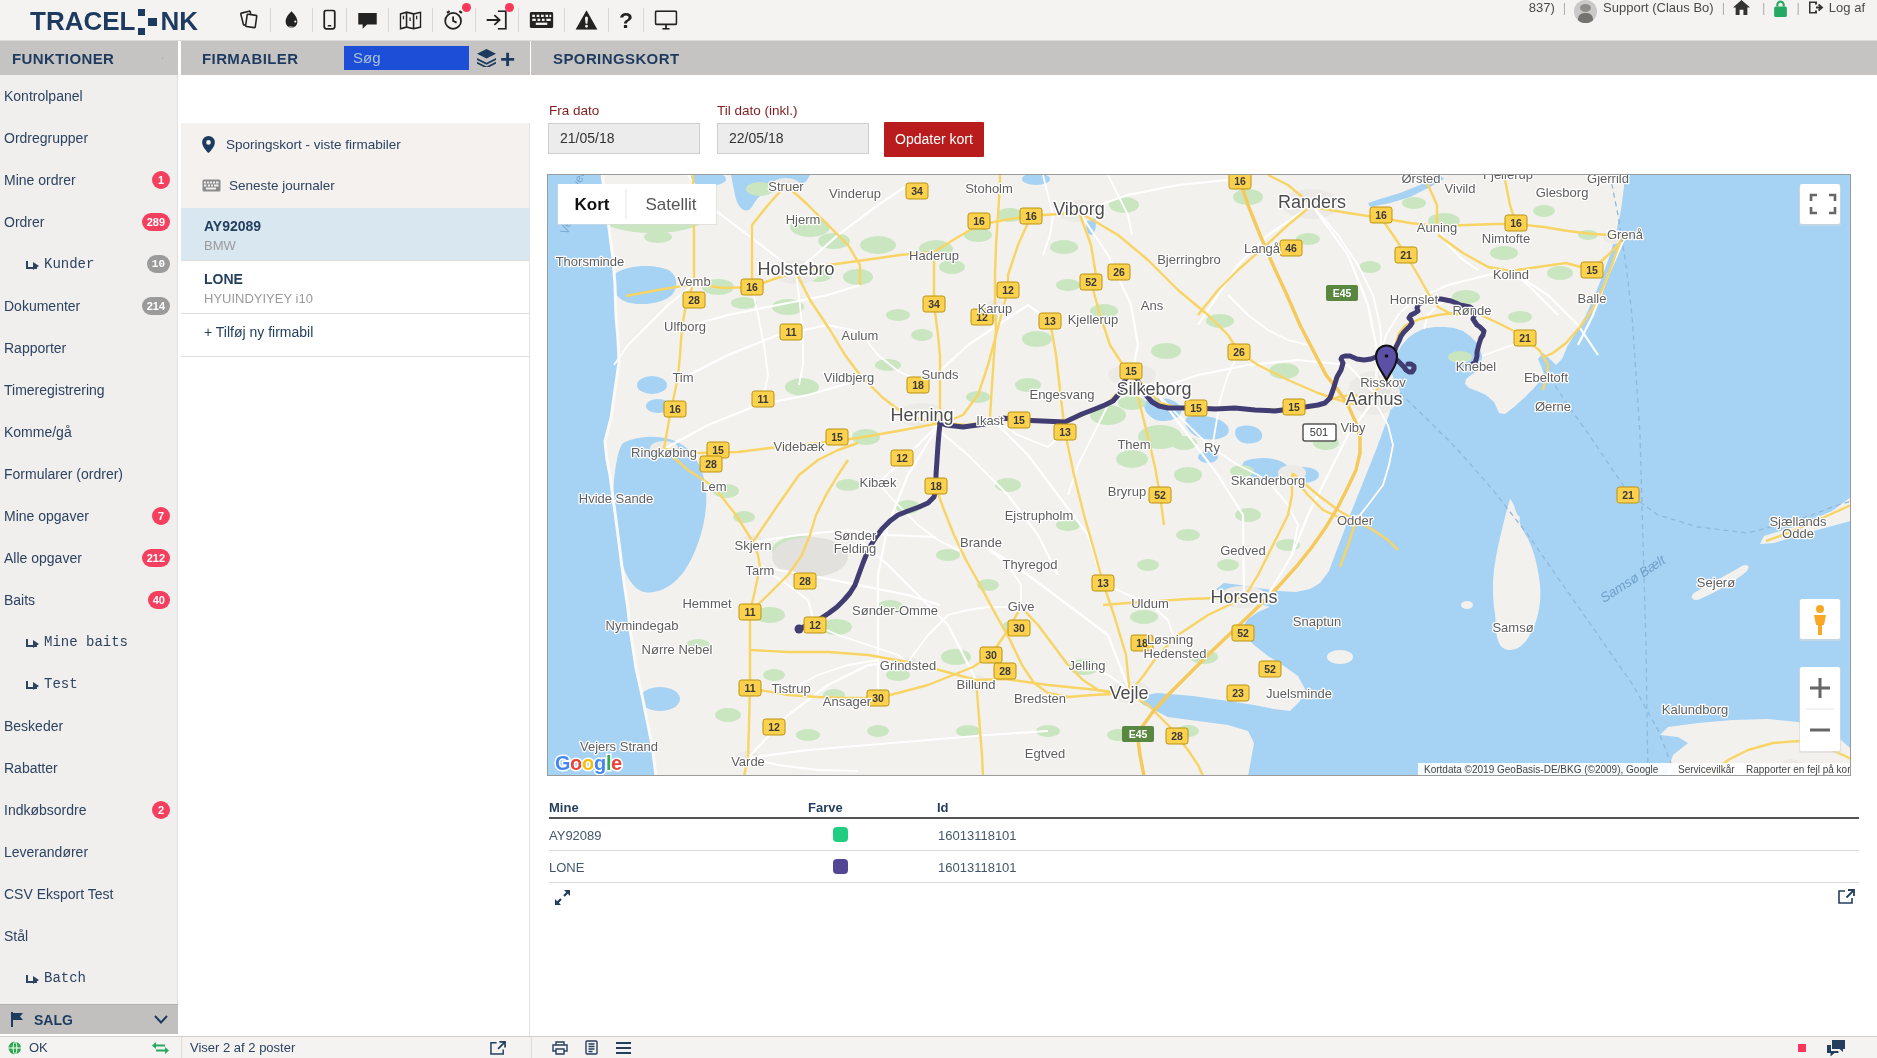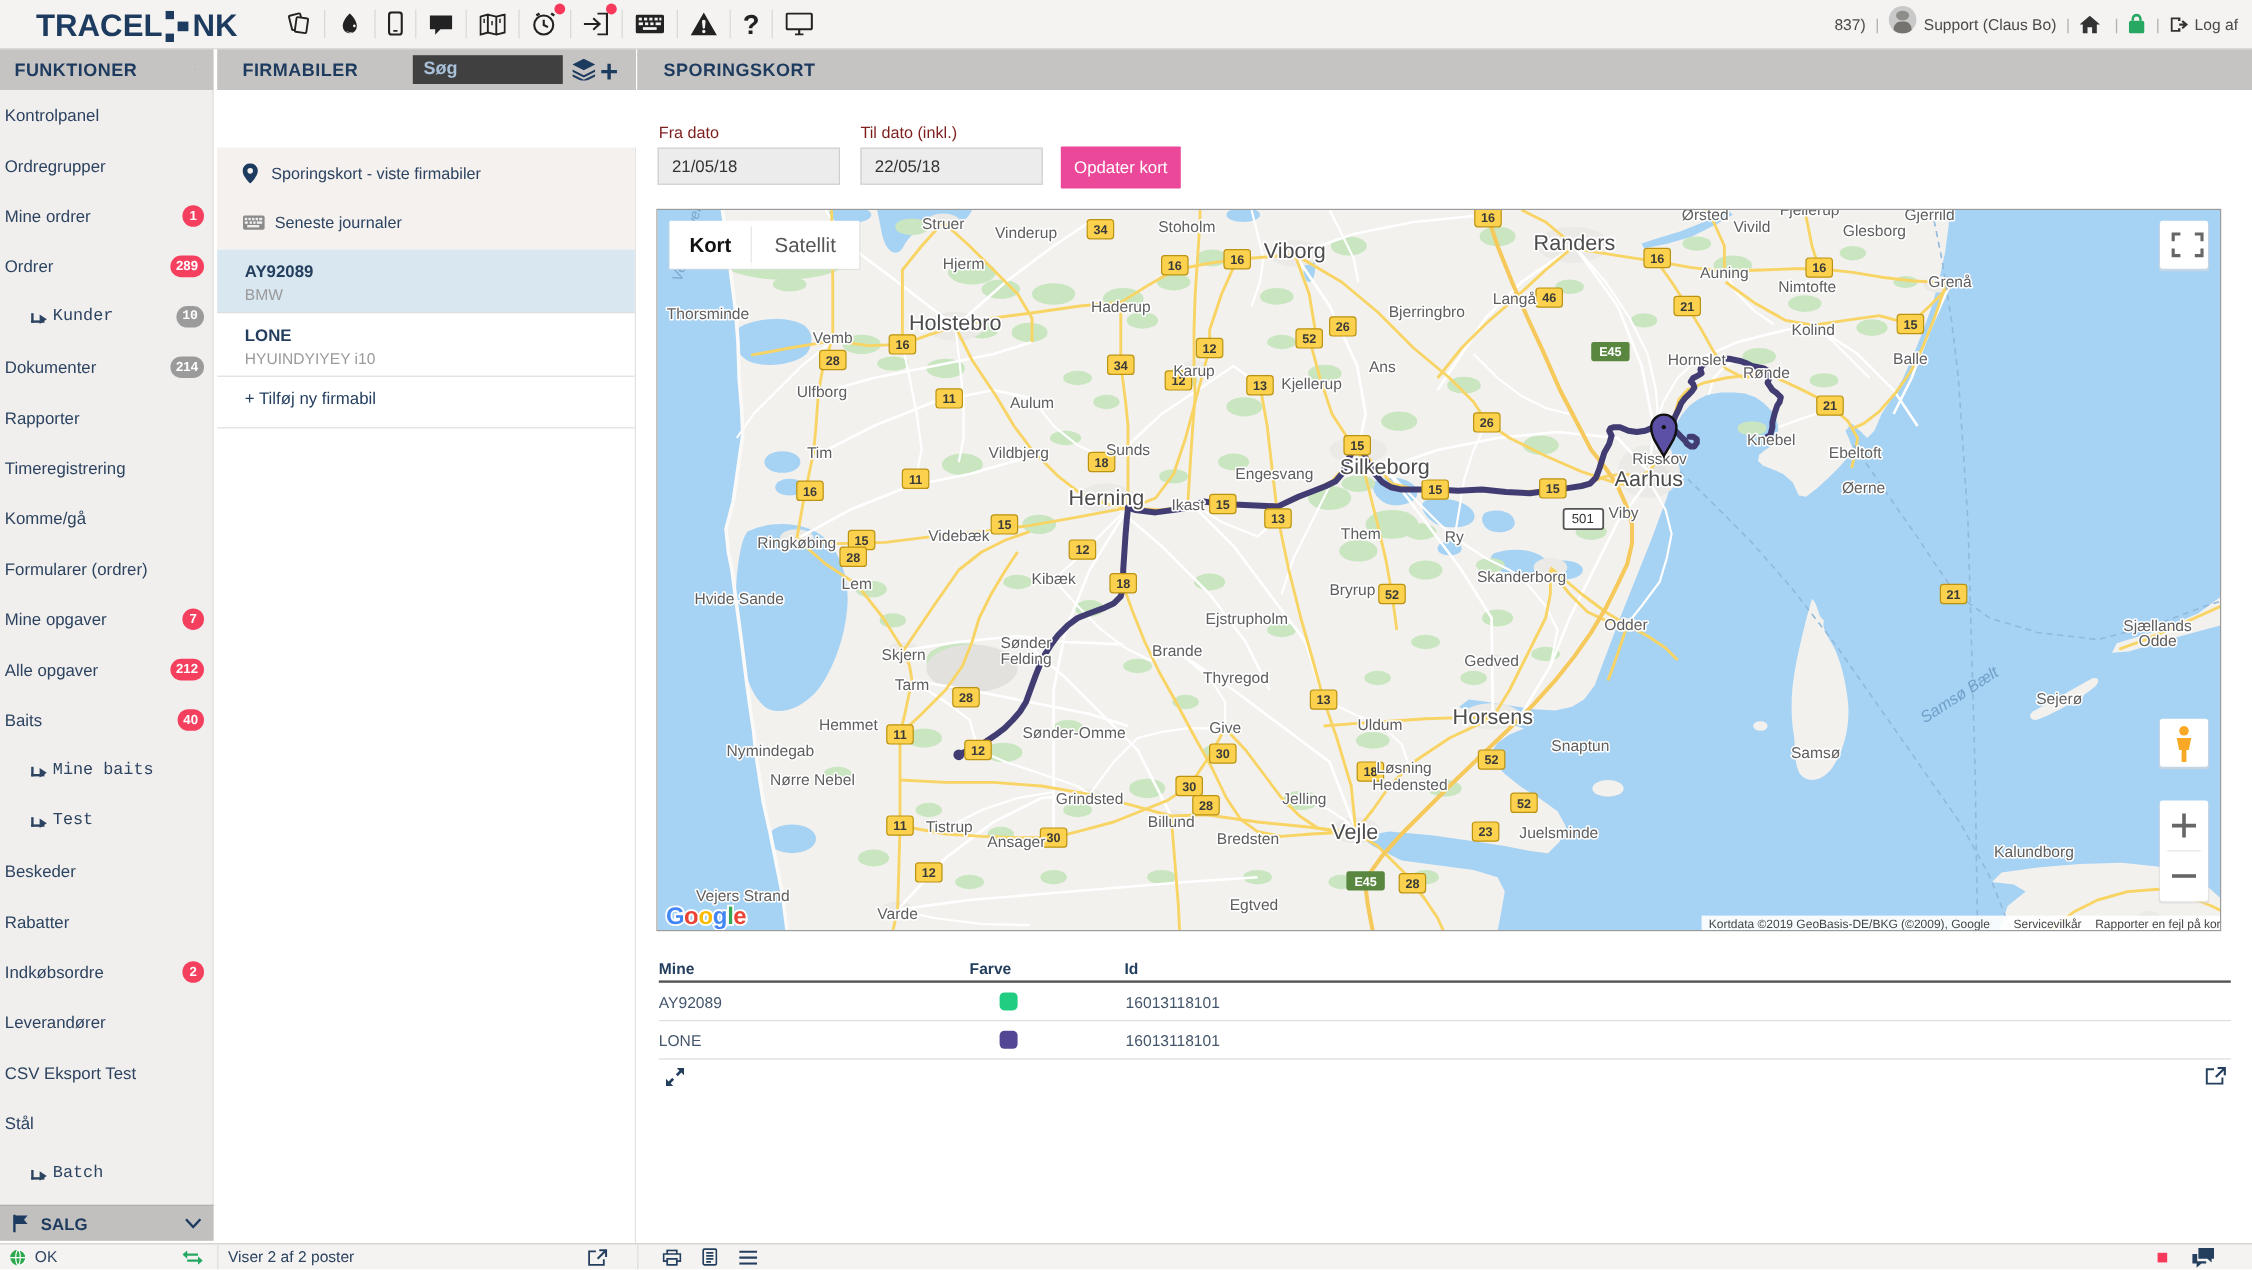--- a/index.html
+++ b/index.html
@@ -8,21 +8,21 @@
 .abs { position:absolute; }
 
 #topbar { left:0; top:0; width:1877px; height:41px; background:#f4f3f1; border-bottom:1px solid #dcdbd9; }
 #logo { left:30px; top:6px; font-size:26px; font-weight:bold; color:#1d3a5f; letter-spacing:0px; }
 .topicons { top:0; height:40px; display:flex; align-items:center; }
 .ticon { position:relative; padding:0 9px; height:24px; display:flex; align-items:center; border-right:1px solid #d8d7d5; }
 .ticon svg, .ticon div { transform:scale(0.88); }
 .ticon:last-child { border-right:none; }
 .ticon svg { display:block; }
 .reddot { position:absolute; top:-5px; right:4px; width:9px; height:9px; border-radius:50%; background:#f8385b; }
-#topright { right:12px; top:0; height:28px; display:flex; align-items:flex-end; font-size:13px; color:#4a4a4a; }
+#topright { right:12px; top:0; height:28px; display:flex; align-items:flex-start; font-size:13px; color:#4a4a4a; }
 #topright .sep { margin:0 8px; color:#b0b0b0; }
 .avatar { width:23px; height:23px; border-radius:50%; background:#c9c9c9; margin-right:6px; position:relative; overflow:hidden;}
 .avatar:before{content:"";position:absolute;left:6px;top:4px;width:11px;height:8px;border-radius:50%;background:#8f8d8a;}
 .avatar:after{content:"";position:absolute;left:4px;top:13px;width:15px;height:10px;border-radius:6px 6px 0 0;background:#75736f;}
 
 .secbar { top:41px; height:34px; background:#c6c4c2; color:#1d3a5f; font-size:15px; font-weight:bold; display:flex; align-items:center; letter-spacing:0.4px;}
 #sec1 { left:0; width:178px;text-align:right; }
 #sec2 { left:181px; width:349px; }
 #sec3 { left:531px; width:1346px; }
 
@@ -42,21 +42,21 @@
 .c2link { position:absolute; left:21px; font-size:13.5px; color:#2c4361; display:flex; align-items:center; }
 .c2item { position:absolute; left:0; width:348px; padding:10px 0 0 23px; }
 .c2item .t1 { font-size:14px; font-weight:bold; color:#243f5e; }
 .c2item .t2 { font-size:13px; color:#9a9a9a; margin-top:4px; }
 .c2sel { background:#d9e7f1; }
 .c2line { position:absolute; left:0; width:348px; border-bottom:1px solid #e0dedc; }
 
 #main { left:531px; top:75px; width:1346px; height:961px; background:#fff; }
 .flabel { position:absolute; font-size:13.5px; color:#7f1d1d; }
 .finput { position:absolute; width:152px; height:31px; background:#ececec; border:1px solid #cfcfcf; font-size:14px; color:#333; padding-left:11px; line-height:29px; }
-#btn { position:absolute; left:353px; top:47px; width:100px; height:35px; background:#ec4899; color:#fff; font-size:14px; text-align:center; line-height:35px; border-radius:1px; }
+#btn { position:absolute; left:353px; top:47px; width:100px; height:35px; background:#b91c1c; color:#fff; font-size:14px; text-align:center; line-height:35px; border-radius:1px; }
 
 #mapwrap { position:absolute; left:16px; top:99px; width:1304px; height:602px; border:1px solid #9b9b9b; overflow:hidden; }
 
 #dtable { position:absolute; left:18px; top:725px; width:1310px; }
 .th { position:absolute; font-size:13px; font-weight:bold; color:#243f5e; }
 .td { position:absolute; font-size:13px; color:#44566b; }
 .trow-line { position:absolute; left:0; width:1310px; border-bottom:1px solid #dddddd; }
 .swatch { position:absolute; width:15px; height:15px; border-radius:4px; }
 
 #statusbar { left:0; top:1036px; width:1877px; height:22px; background:#f4f3f1; border-top:1px solid #cfcecd; font-size:13px; color:#2c4361; }
@@ -179,21 +179,21 @@
     <svg style="margin-left:14px" width="11" height="14" viewBox="0 0 8 12" fill="none" stroke="#b5b3b1" stroke-width="2">
         <path d="M1 1 L6.5 6 1 11"></path>
       </svg>
   </div>
   <div id="sec2" class="secbar abs">
       <span style="padding-left:21px">FIRMABILER</span>
     </div>
   <div id="sec3" class="secbar abs">
       <span style="padding-left:22px">SPORINGSKORT</span>
     </div>
-  <div id="searchbox" class="abs" style="left:344px;top:46px;width:125px;height:24px;background:#404040;font-size:15px;color:#a9c1d9;line-height:24px;padding-left:9px;font-weight:bold;">Søg</div>
+  <div id="searchbox" class="abs" style="left:344px;top:46px;width:125px;height:24px;background:#1d4ed8;font-size:15px;color:#a9c1d9;line-height:24px;padding-left:9px;">Søg</div>
   <svg class="abs" style="left:477px;top:49px" width="19" height="18" viewBox="0 0 20 19" fill="#1d3a5f">
       <path d="M10 0 L20 5 10 10 0 5 Z"></path>
       <path d="M0 9.5 L10 14.5 20 9.5 20 11.5 10 16.5 0 11.5 Z"></path>
       <path d="M0 13.5 L10 18.5 20 13.5 20 15.5 10 20.5 0 15.5 Z"></path>
     </svg>
   <div class="abs" style="left:500px;top:44px;font-size:26px;color:#1d3a5f;font-weight:bold">+</div>
   <div id="sidebar" class="abs">
       <div class="sitem">Kontrolpanel</div>
       <div class="sitem">Ordregrupper</div>
       <div class="sitem">Mine ordrer<span class="badge">1</span></div>

